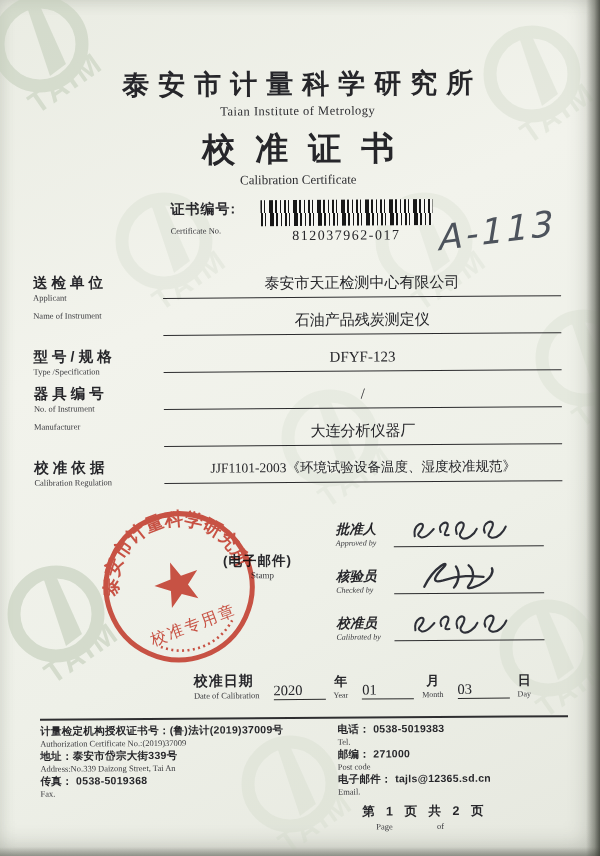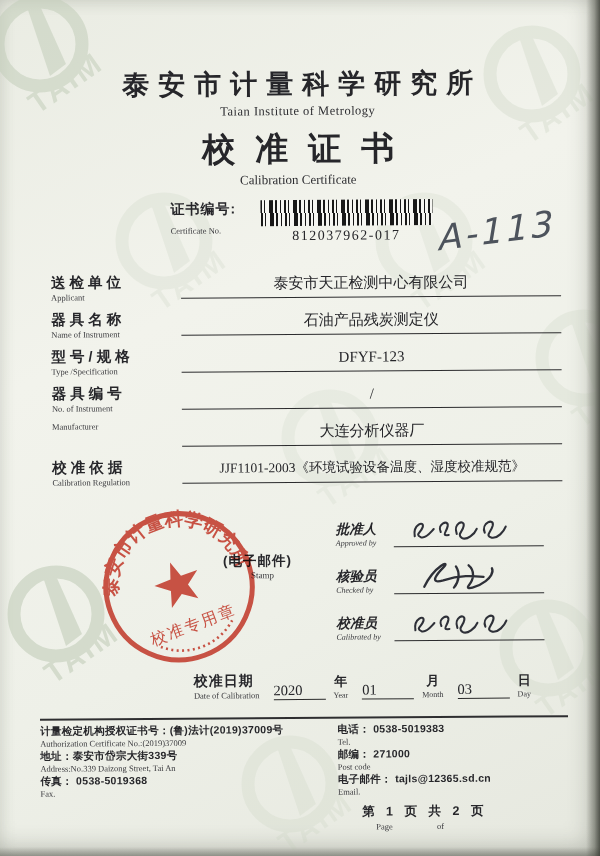--- a/index.html
+++ b/index.html
@@ -40,21 +40,21 @@
       #181818 9px 13px,#f6f6f2 13px 15px,#181818 15px 17px,#f6f6f2 17px 20px,
       #181818 20px 21px,#f6f6f2 21px 24px);}
   .barcode-num{font-size:14px;letter-spacing:1.5px;margin-top:2px;}
   .hand-note{position:absolute;right:42px;top:212px;font-size:35px;color:#4d535c;
     font-style:italic;letter-spacing:3px;transform:rotate(-7deg) skewX(-6deg);
     font-family:"DejaVu Sans",sans-serif;font-weight:200;z-index:3;}
 
   
   .fields{margin-top:28px;}
   .frow{display:flex;margin-bottom:7px;height:30px;}
-  .flabel{width:130px;margin-left:52px;flex:none;}
+  .flabel{width:130px;margin-left:34px;flex:none;}
   .flabel .cn{font-family:"Liberation Sans",sans-serif;font-weight:bold;font-size:14.5px;white-space:nowrap;}
   .flabel .en{font-size:8.5px;color:#3a3a3e;margin-top:0;}
   .fvalue{flex:1;margin-right:38px;border-bottom:1.6px solid #2c2c2e;text-align:center;
     font-size:15px;align-self:flex-start;height:25px;line-height:22px;white-space:nowrap;}
   .frow.small .fvalue{font-size:13.5px;}
 
   
   .sign-section{position:relative;height:172px;}
   .stamp-label{position:absolute;left:222px;top:58px;z-index:2;}
   .stamp-label .cn{font-family:"Liberation Sans",sans-serif;font-weight:bold;font-size:13.5px;letter-spacing:1px;}
@@ -167,21 +167,20 @@
     <div class="fields">
       <div class="frow">
         <div class="flabel">
             <div class="cn">送 检 单 位</div>
             <div class="en">Applicant</div>
           </div>
         <div class="fvalue">泰安市天正检测中心有限公司</div>
       </div>
       <div class="frow">
         <div class="flabel">
-            <div class="cn">器 具 名 称</div>
             <div class="en">Name of Instrument</div>
           </div>
         <div class="fvalue">石油产品残炭测定仪</div>
       </div>
       <div class="frow">
         <div class="flabel">
             <div class="cn">型 号 / 规 格</div>
             <div class="en">Type /Specification</div>
           </div>
         <div class="fvalue">DFYF-123</div>

